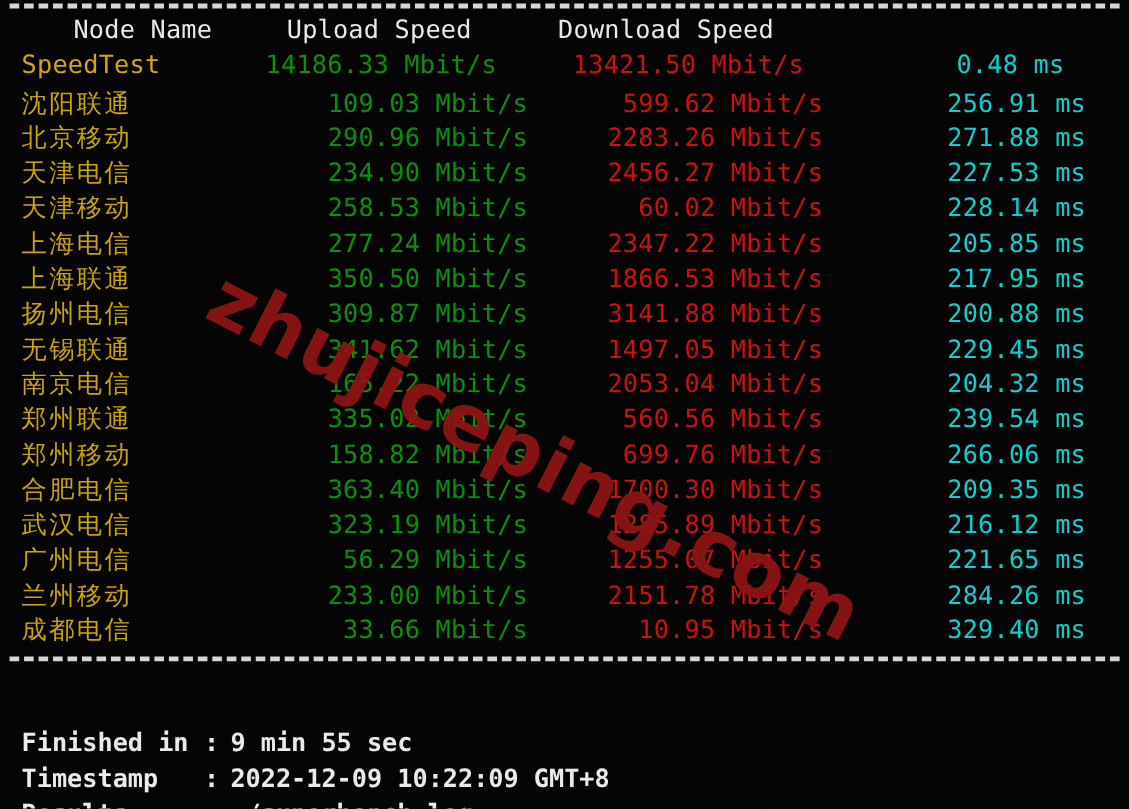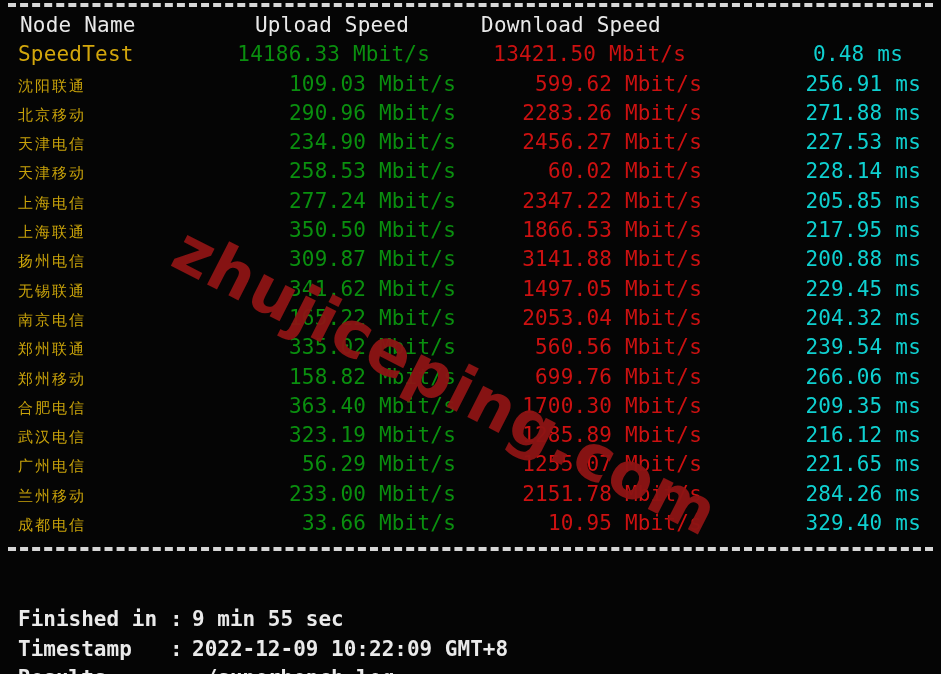--- a/index.html
+++ b/index.html
@@ -63,29 +63,29 @@
   .c-lat {
     width: 237px;
     box-sizing: border-box;
     text-align: right;
     padding-right: 18px;
   }
 
   .head .c-node,
   .head .c-up,
   .head .c-down,
-  .head .c-lat { color: #e9e9e9; }
+  .head .c-lat { color: #e9e9e9; text-align: center; }
   .head .c-node { padding-left: 20px; }
   .head .c-up   { text-align: center; padding-right: 26px; }
   .head .c-down { text-align: center; padding-right: 16px; }
   .head .c-lat  { text-align: center; padding-right: 20px; }
 
   .speedtest .c-node { color: #d3a70c; }
-  .row .c-node.cjk { color: #c9a30a; font-family: "DejaVu Sans", sans-serif; font-size: 15px; letter-spacing: 2px; }
-  .c-up   { color: #0a8f0f; margin-left: 16px; }
+  .row .c-node.cjk { color: #c9a30a; font-family: "DejaVu Sans", sans-serif; font-size: 21px; letter-spacing: 2px; }
+  .c-up   { color: #0a8f0f; }
   .c-down { color: #cc1111; }
   .c-lat  { color: #0fd0d0; }
 
   .speedtest .c-up   { padding-right: 26px; }
   .speedtest .c-down { padding-right: 16px; }
   .speedtest .c-lat  { padding-right: 36px; }
 
   .footer {
     position: relative;
     z-index: 2;

